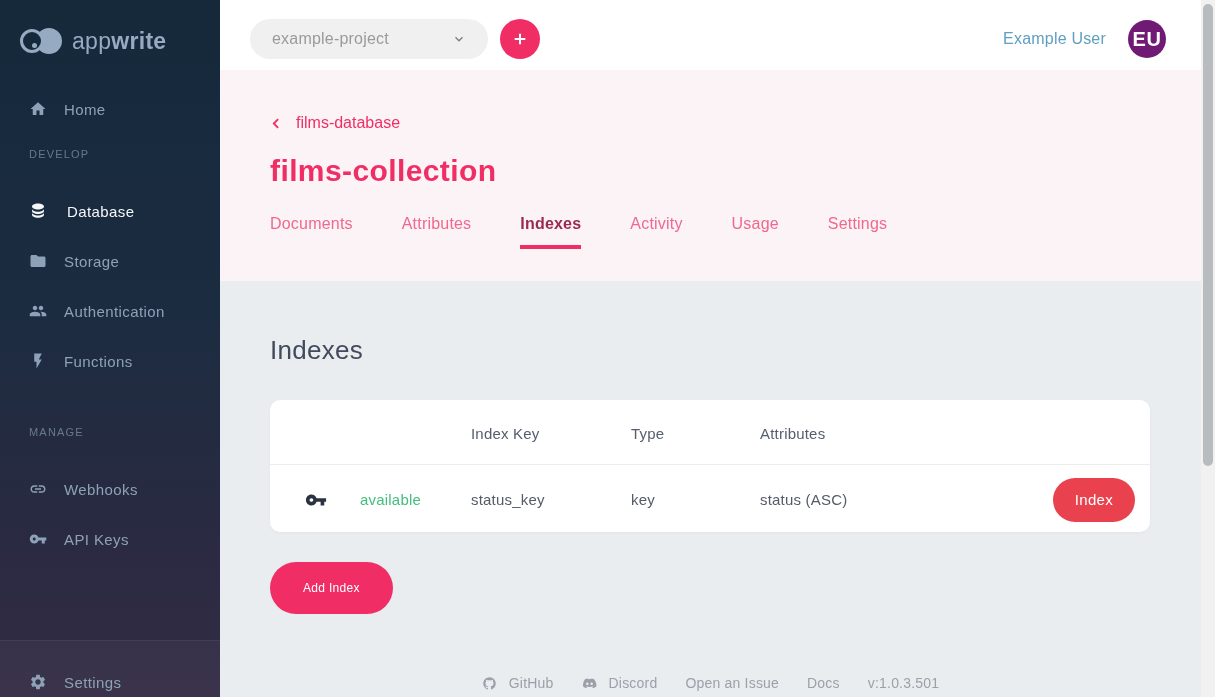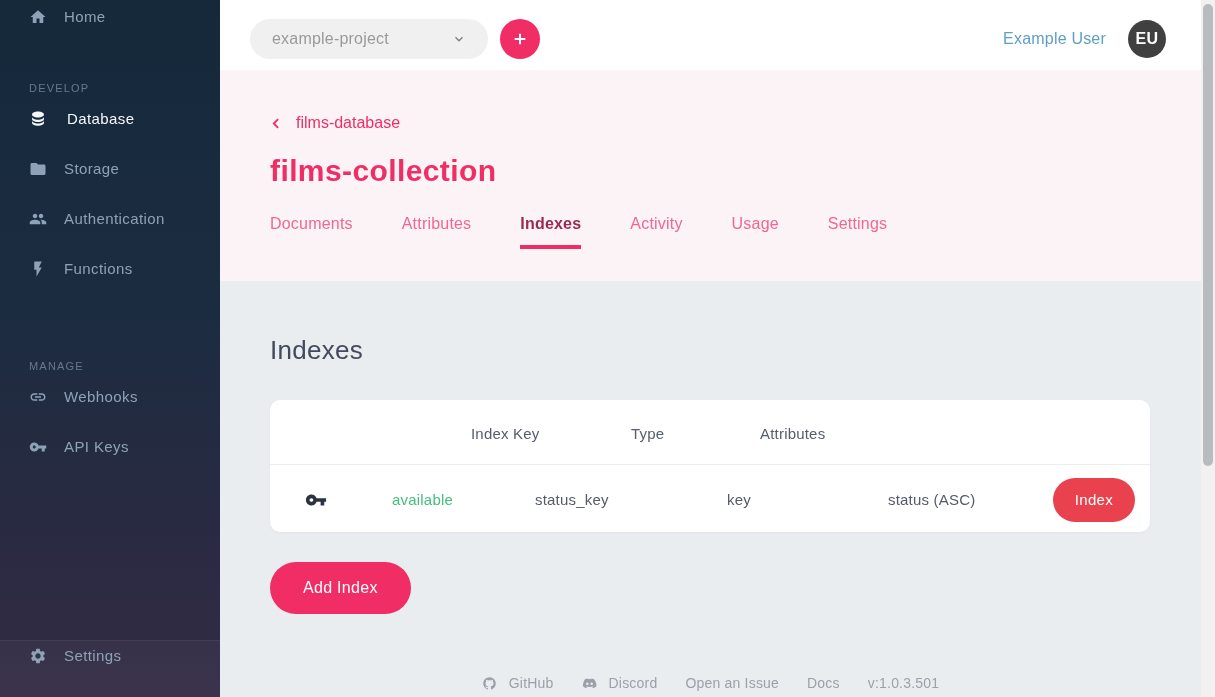--- a/index.html
+++ b/index.html
@@ -15,21 +15,21 @@
   .logo-row { padding:20px 20px 4px 20px; height:66px; display:flex; align-items:center; gap:10px; }
   .logo-mark { position:relative; width:42px; height:26px; flex:0 0 auto; }
   .logo-circle-r { position:absolute; left:16px; top:0; width:26px; height:26px; border-radius:50%; background:#96abc2; }
   .logo-circle-l { position:absolute; left:0; top:1px; width:24px; height:24px; border-radius:50%;
     border:3px solid #96abc2; background:#15293b; }
   .logo-dot { position:absolute; left:9px; top:11px; width:5px; height:5px; border-radius:50%; background:#96abc2; }
   .logo-text { color:#96abc2; font-size:23px; letter-spacing:.3px; }
   .logo-text b { font-weight:700; }
 
   .nav { flex:1; padding-top:2px; }
-  .nav-item { height:44px; margin:6px 0; padding-left:29px; display:flex; align-items:flex-start; gap:17px;
+  .nav-item { height:44px; margin:6px 0; padding-left:29px; display:flex; align-items:flex-end; gap:17px;
     color:#8da2b6; font-size:15px; letter-spacing:.4px; cursor:pointer; }
   .nav-item svg { width:18px; height:18px; fill:#8da2b6; flex:0 0 auto; }
   .nav-item.active { color:#f4f7fa;gap:20px; }
   .nav-item.active svg { fill:#f4f7fa; }
   .nav-section { margin:30px 0 16px 0; padding-left:29px; color:#68798d; font-size:11px;
     letter-spacing:1.2px; text-transform:uppercase; }
   .nav-section.manage { margin-top:56px; }
   .sidebar-bottom { border-top:1px solid rgba(255,255,255,.06); background:rgba(255,255,255,.035); padding:6px 0; }
   .sidebar-bottom .nav-item { margin:0; }
 
@@ -39,62 +39,71 @@
   .topbar { height:70px; background:#ffffff; display:flex; align-items:center; padding:8px 49px 0 30px; }
   .project-select { width:238px; height:40px; background:#f0f0f0; border-radius:20px; border:none;
     display:flex; align-items:center; justify-content:space-between; padding:0 22px; cursor:pointer; }
   .project-select .label { color:#9a9a9a; font-size:16px; letter-spacing:.2px; }
   .chevron-down { width:14px; height:14px; stroke:#7d7d7d; stroke-width:2.2; fill:none; }
   .add-project-btn { width:40px; height:40px; border-radius:50%; background:#f02e65; border:none; margin-left:12px;
     color:#fff; display:flex; align-items:center; justify-content:center; cursor:pointer; }
   .add-project-btn svg { width:16px; height:16px; stroke:#fff; stroke-width:3; }
   .topbar-spacer { flex:1; }
   .user-link { color:#5f9fc1; font-size:16px; letter-spacing:.2px; margin-right:22px; cursor:pointer; text-decoration:none; }
-  .avatar { width:38px; height:38px; border-radius:50%; background:#404040; color:#fff; font-size:16px;
+  .avatar { width:38px; height:38px; border-radius:50%; background:#701a75; color:#fff; font-size:20px;
     font-weight:700; display:flex; align-items:center; justify-content:center; letter-spacing:.5px; }
 
   .header-band { height:211px; background:#fbf3f6; padding:44px 0 0 50px; }
   .breadcrumb { display:flex; align-items:center; gap:13px; color:#f02e65; font-size:16px; cursor:pointer; width:max-content; }
   .breadcrumb svg { width:13px; height:13px; stroke:#f02e65; stroke-width:3.4; fill:none; }
   .page-title { margin-top:22px; color:#f02e65; font-size:30px; font-weight:700; letter-spacing:.4px; }
   .tabs { display:flex; gap:49px; margin-top:27px; }
   .tab { font-size:16px; letter-spacing:.2px; color:#f0688f; padding-bottom:12px; cursor:pointer; border-bottom:4px solid transparent; }
   .tab.active { color:#9c2a50; font-weight:700; border-bottom-color:#f02e65; }
 
   .content { height:416px; background:#e9edf0; position:relative; padding:54px 0 0 50px; }
   .content-heading { color:#434a5c; font-size:26px; font-weight:400; letter-spacing:.3px; }
 
   .card { width:880px; margin-top:34px; background:#ffffff; border-radius:10px;
     box-shadow:0 1px 3px rgba(40,50,70,.04); overflow:hidden; }
   .trow { display:grid; grid-template-columns:55px 111px 160px 129px 1fr auto; align-items:center; padding:2px 15px 0 35px; }
   .trow.head { height:65px; border-bottom:1px solid #ededed; }
-  .trow.data { height:67px;gap:32px; }
+  .trow.data { height:67px; }
   .th { color:#565d6d; font-size:15px; letter-spacing:.2px; }
   .td { color:#555b67; font-size:15px; letter-spacing:.2px; }
   .td.status { color:#44bd7d; }
   .key-icon svg { width:22px; height:22px; fill:#2c3340; display:block; }
   .delete-btn { height:44px; padding:0 22px; border:none; border-radius:22px; background:#e9424e;
     color:#fff; font-size:15px; letter-spacing:.3px; cursor:pointer; font-family:inherit; }
 
   .add-index-btn { margin-top:30px; height:52px; padding:0 33px; border:none; border-radius:26px;
-    background:#f02e65; color:#fff; font-size:16px; letter-spacing:.3px; cursor:pointer; font-family:inherit; }
+    background:#f02e65; color:#fff; font-size:12px; letter-spacing:.3px; cursor:pointer; font-family:inherit; }
 
   .footer { position:absolute; left:0; right:14px; bottom:6px; display:flex; justify-content:center;
     align-items:center; gap:28px; color:#9ba1a9; font-size:14px; letter-spacing:.2px; }
   .footer .flink { display:flex; align-items:center; gap:12px; cursor:pointer; }
   .footer svg { width:15px; height:15px; fill:#9ba1a9; }
 
   
   .scrollbar { position:absolute; right:0; top:0; width:14px; height:697px; background:#f1f1f1; z-index:5; }
   .scroll-thumb { position:absolute; left:2px; top:4px; width:10px; height:462px; border-radius:6px; background:#b9bcbe; }
 </style>
 </head>
 <body>
 
 <aside class="sidebar">
+  <div class="logo-row">
+    <span class="logo-mark">
+      <span class="logo-circle-r"></span>
+      <span class="logo-circle-l">
+          <span class="logo-dot"></span>
+        </span>
+    </span>
+    <span class="logo-text"><span>app</span><b>write</b></span>
+  </div>
 
   <nav class="nav">
     <div class="nav-item">
       <svg viewBox="0 0 24 24">
           <path d="M10 20v-6h4v6h5v-8h3L12 3 2 12h3v8z"></path>
         </svg>
       <span>Home</span>
     </div>
 
     <div class="nav-section">DEVELOP</div>

